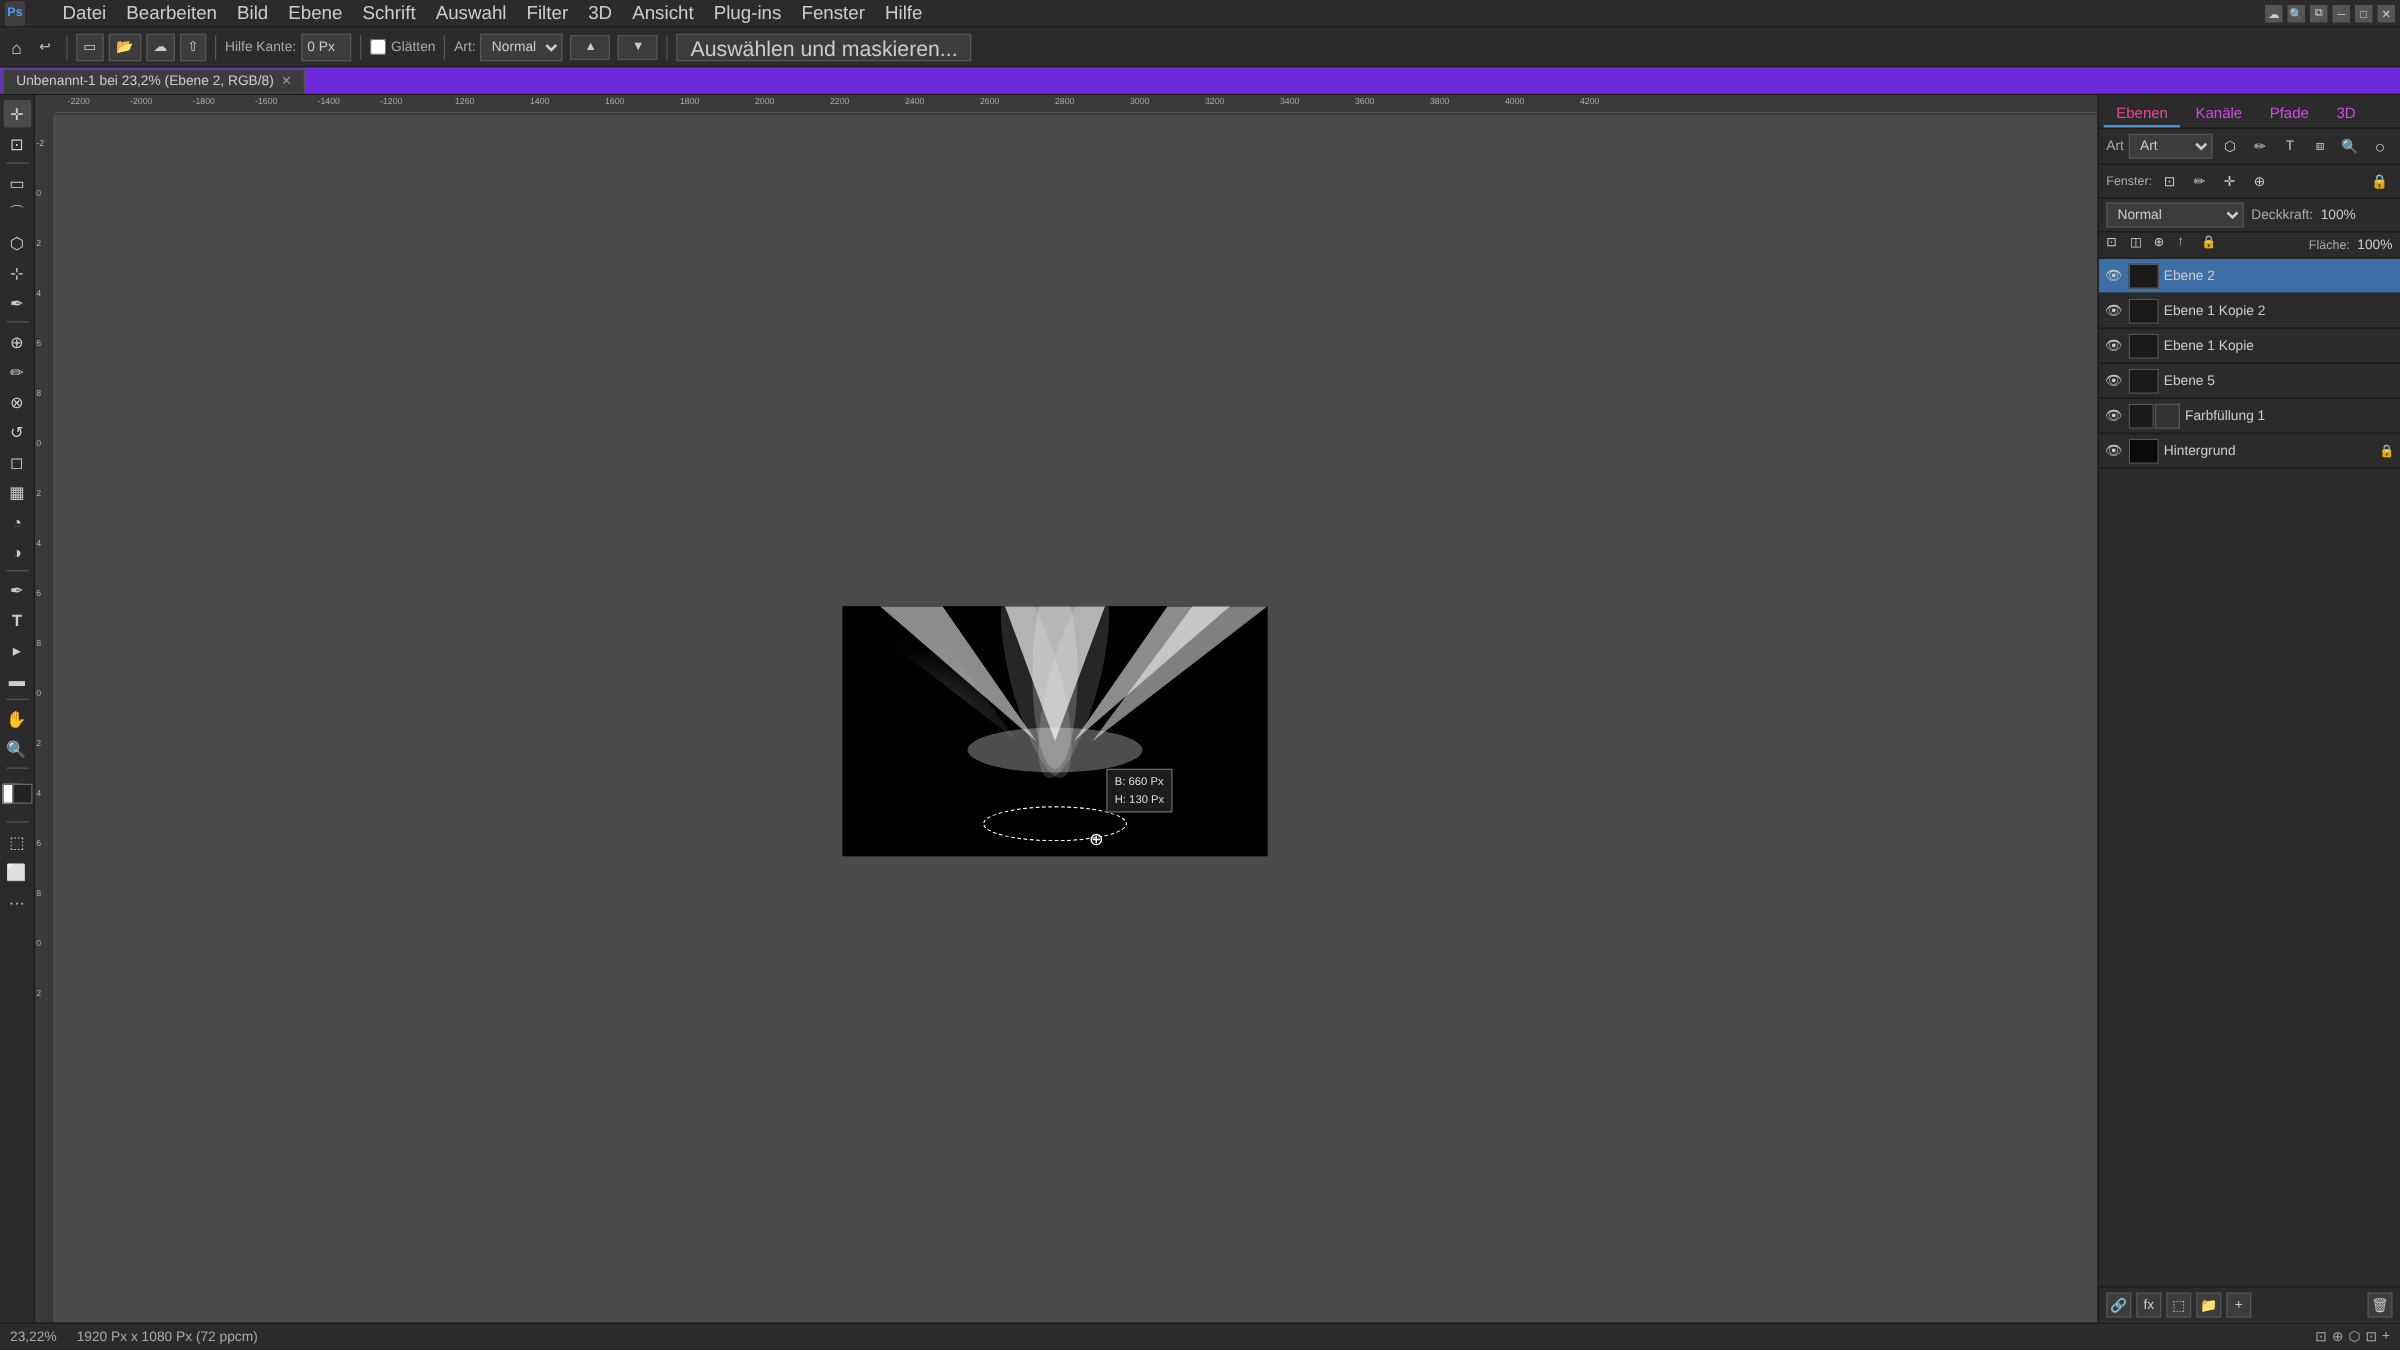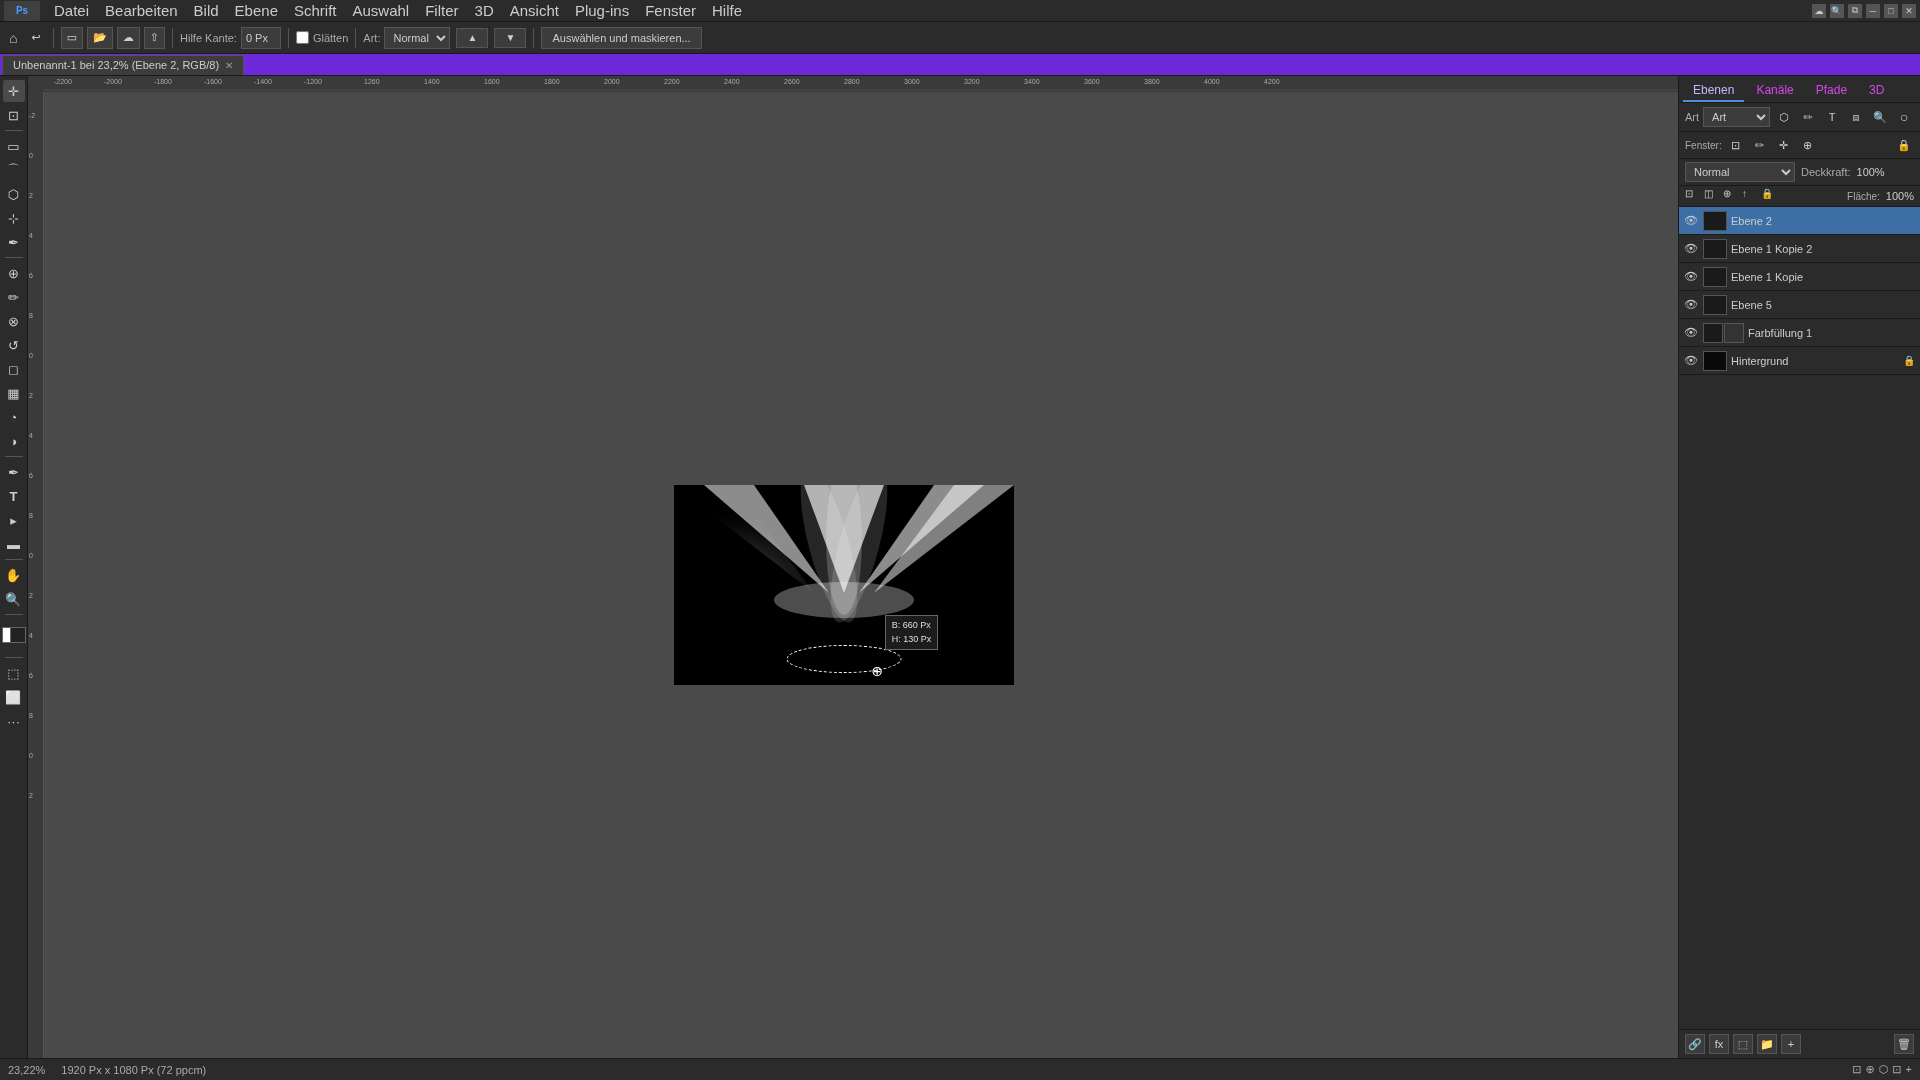--- a/index.html
+++ b/index.html
@@ -71,21 +71,21 @@
       font-size: 11px;
       width: 40px;
       padding: 0 4px;
     }
     .toolbar-big-btn {
       background: #3c3c3c;
       border: 1px solid #555;
       color: #ccc;
       padding: 2px 10px;
       cursor: pointer;
-      font-size: 11px;
+      font-size: 17px;
       height: 22px;
     }
 
     
     #tabbar {
       background: #6d28d9;
       height: 22px;
       display: flex;
       align-items: center;
       border-bottom: 1px solid #1a1a1a;
@@ -182,21 +182,21 @@
       padding-top: 4px;
       gap: 2px;
     }
     .panel-tab {
       padding: 3px 10px;
       font-size: 12px;
       color: #d946ef;
       cursor: pointer;
       border-bottom: 2px solid transparent;
     }
-    .panel-tab.active { border-bottom: 2px solid #4a90d9; color: #c4b5fd; }
+    .panel-tab.active { border-bottom: 2px solid #4a90d9; color: #ec4899; }
 
     
     #layers-panel {
       flex: 1;
       display: flex;
       flex-direction: column;
     }
 
     #layers-toolbar {
       display: flex;
@@ -335,21 +335,21 @@
       position: absolute;
       top: 0; left: 0;
       width: 100%; height: 100%;
     }
   </style>
 </head>
 <body>
 
 <div id="menubar">
 
-  <div style="width:36px;height:20px;background:#404040;color:#4a9eff;font-size:10px;font-weight:bold;display:flex;align-items:center;justify-content:center;margin-right:6px;border-radius:2px;">Ps</div>
+  <div style="width:16px;height:20px;background:#404040;color:#4a9eff;font-size:10px;font-weight:bold;display:flex;align-items:center;justify-content:center;margin-right:22px;border-radius:2px;">Ps</div>
   <div class="menu-item">Datei</div>
   <div class="menu-item">Bearbeiten</div>
   <div class="menu-item">Bild</div>
   <div class="menu-item">Ebene</div>
   <div class="menu-item">Schrift</div>
   <div class="menu-item">Auswahl</div>
   <div class="menu-item">Filter</div>
   <div class="menu-item">3D</div>
   <div class="menu-item">Ansicht</div>
   <div class="menu-item">Plug-ins</div>

